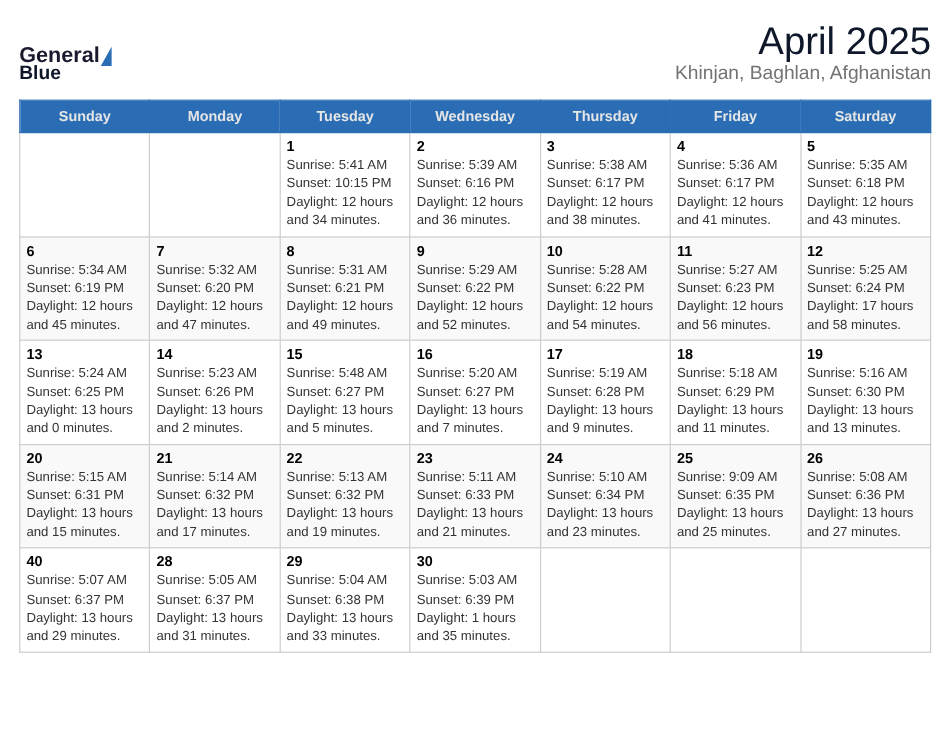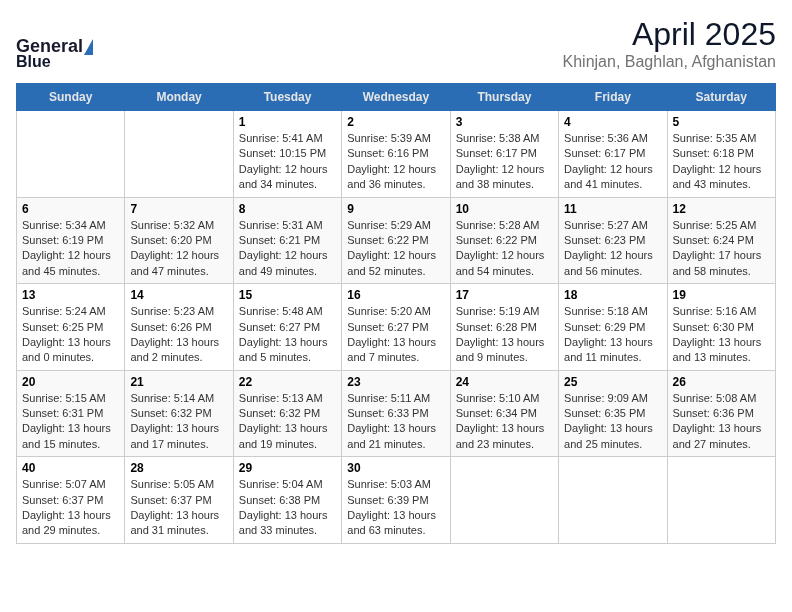--- a/index.html
+++ b/index.html
@@ -346,21 +346,21 @@
             <div>Sunrise: 5:04 AM</div>
             <div>Sunset: 6:38 PM</div>
             <div>Daylight: 13 hours and 33 minutes.</div>
           </div>
         </td>
         <td>
           <div class="day-num">30</div>
           <div class="day-info">
             <div>Sunrise: 5:03 AM</div>
             <div>Sunset: 6:39 PM</div>
-            <div>Daylight: 13 hours and 63 minutes.</div>
+            <div>Daylight: 1 hours and 35 minutes.</div>
           </div>
         </td>
         <td class="empty-cell"></td>
         <td class="empty-cell"></td>
         <td class="empty-cell"></td>
       </tr>
     </tbody>
 </table>
 
 </body></html>

